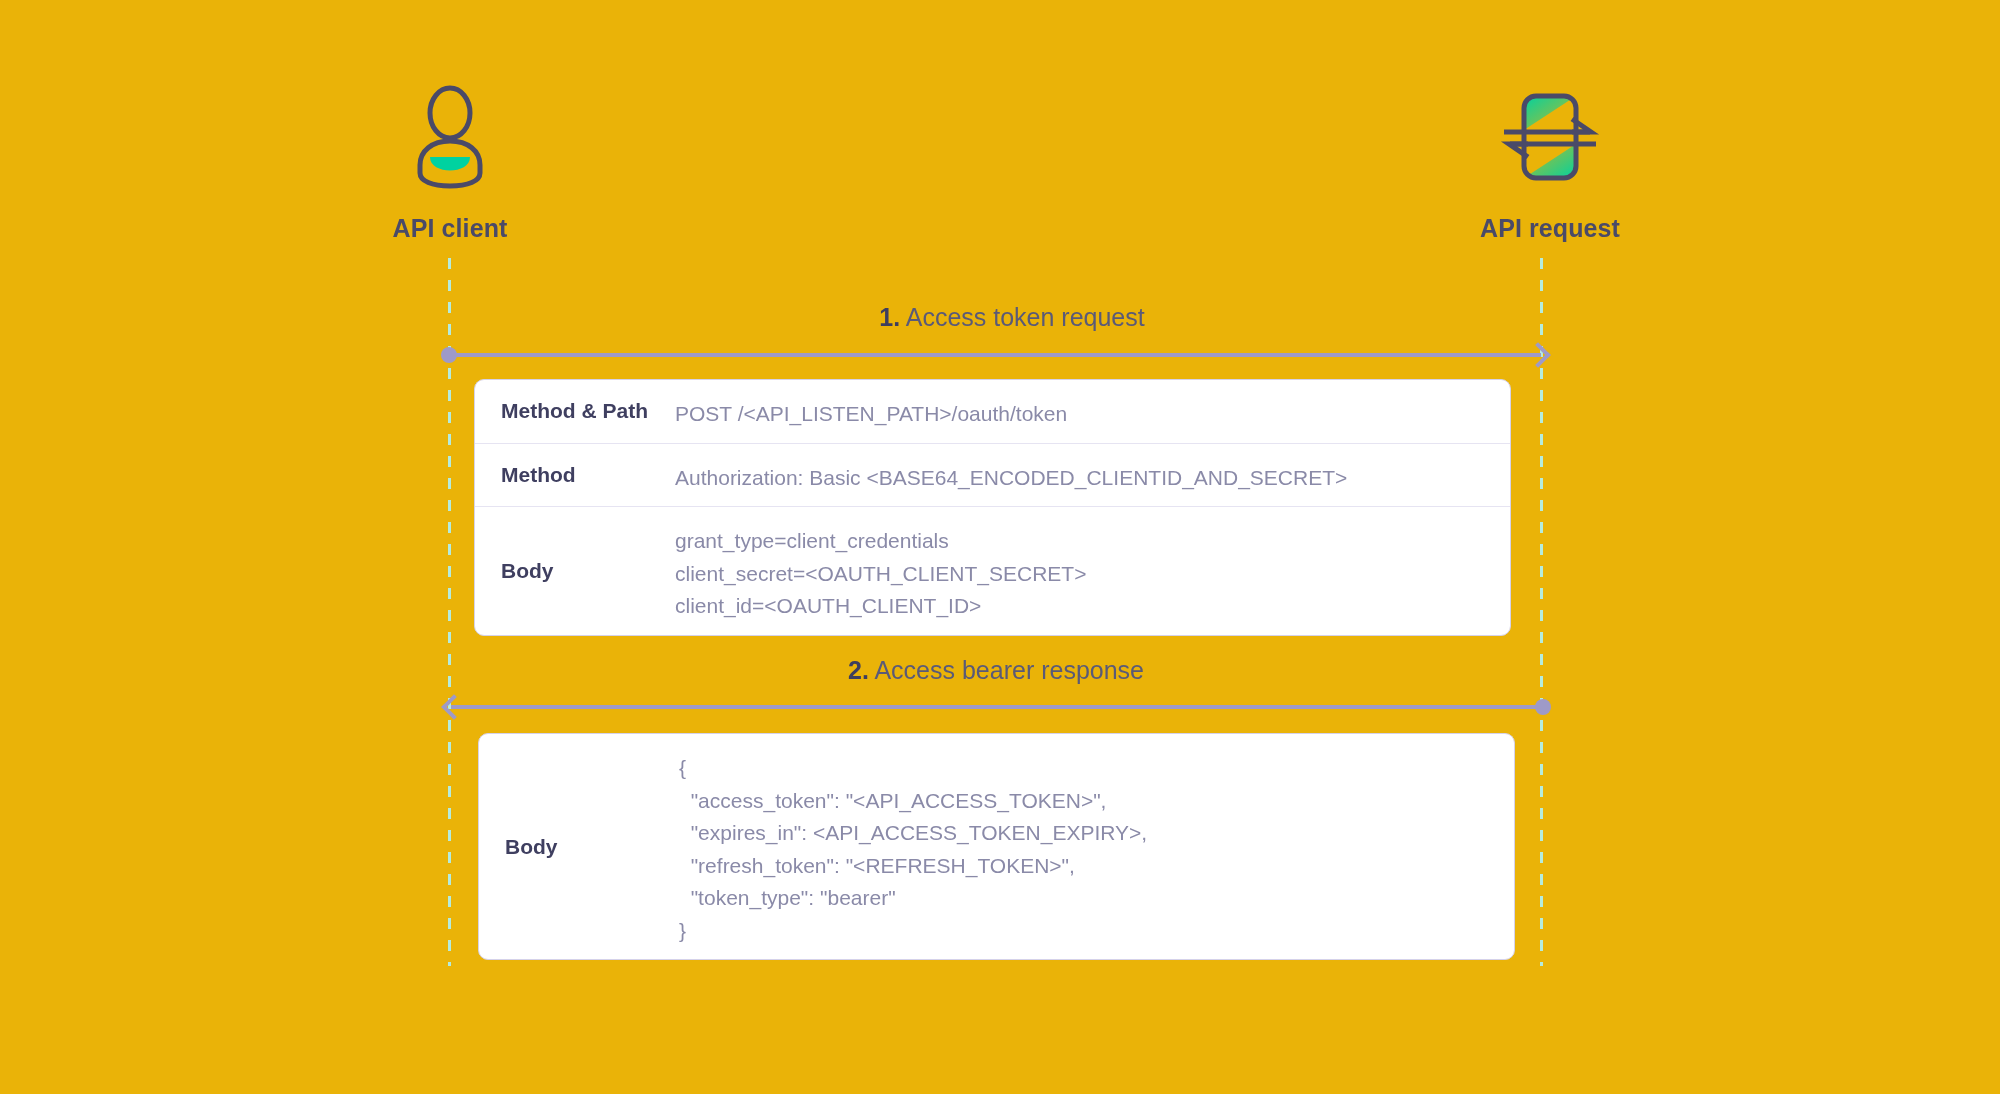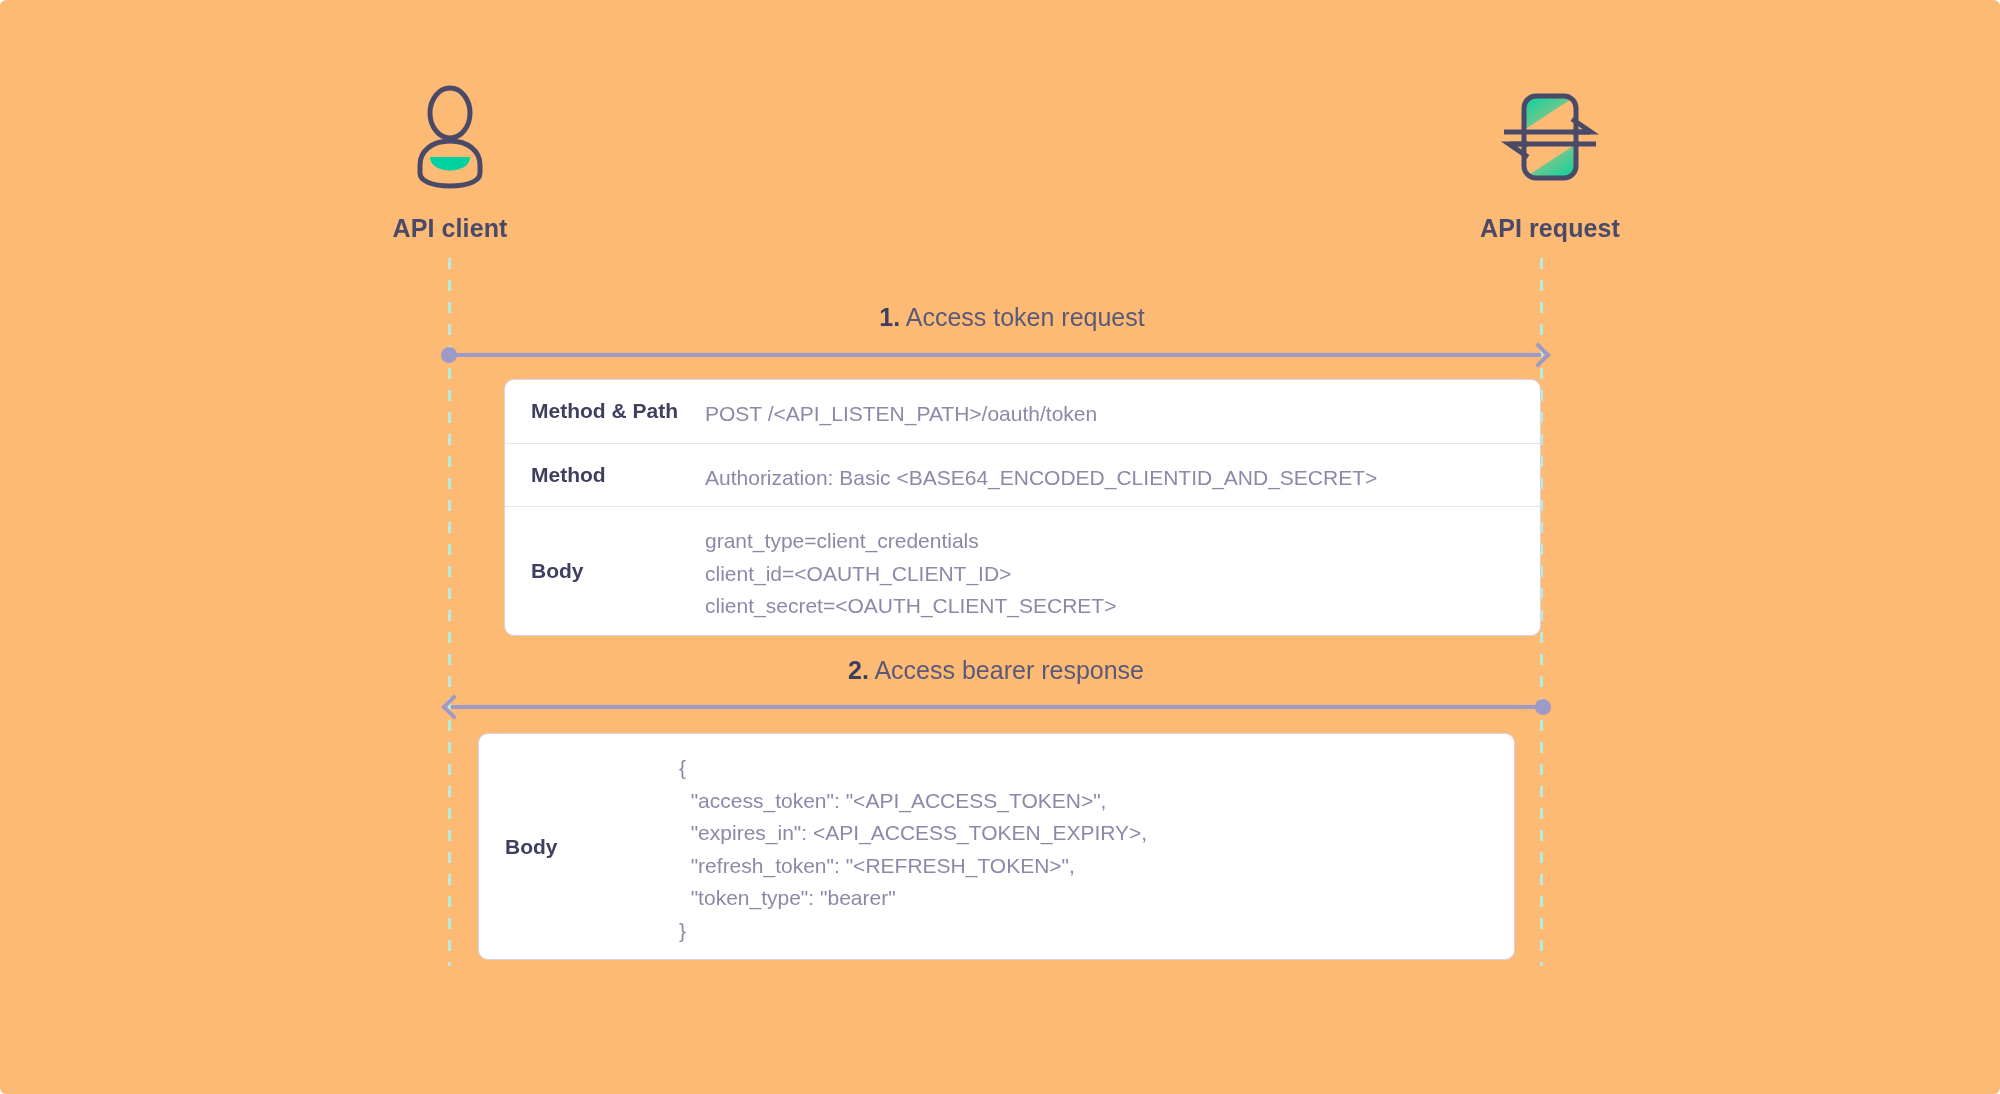--- a/index.html
+++ b/index.html
@@ -9,22 +9,21 @@
     height: 1094px;
     background: #ffffff;
     font-family: "Liberation Sans", sans-serif;
   }
 
   #canvas {
     position: relative;
     width: 2000px;
     height: 1094px;
     overflow: hidden;
-    background: #fdba74;
-    border-radius: 6px;
+    background: #eab308;
   }
 
   
   .actor {
     position: absolute;
     width: 260px;
     text-align: center;
   }
   .actor-icon {
     height: 110px;
@@ -191,42 +190,42 @@
   <div class="message-label" style="left:466px; top:303px; width:1092px;">
     <span class="step-num">1.</span><span> </span><span>Access token request</span>
   </div>
 
   <div class="arrow" style="left:441px; top:342px; width:1110px;">
     <div class="arrow-dot" style="left:0px;"></div>
     <div class="arrow-line" style="left:8px; right:10px;"></div>
     <div class="arrow-head right" style="right:4px;"></div>
   </div>
 
-  <div class="detail-table" id="request-table" style="left:504px; top:379px; width:1037px;">
+  <div class="detail-table" id="request-table" style="left:474px; top:379px; width:1037px;">
 
     <div class="detail-row">
       <div class="detail-key">Method &amp; Path</div>
       <div class="detail-val">
         <div class="code-line">POST /&lt;API_LISTEN_PATH&gt;/oauth/token</div>
       </div>
     </div>
 
     <div class="detail-row">
       <div class="detail-key">Method</div>
       <div class="detail-val">
         <div class="code-line">Authorization: Basic &lt;BASE64_ENCODED_CLIENTID_AND_SECRET&gt;</div>
       </div>
     </div>
 
     <div class="detail-row">
       <div class="detail-key">Body</div>
       <div class="detail-val">
         <div class="code-line">grant_type=client_credentials</div>
+        <div class="code-line">client_secret=&lt;OAUTH_CLIENT_SECRET&gt;</div>
         <div class="code-line">client_id=&lt;OAUTH_CLIENT_ID&gt;</div>
-        <div class="code-line">client_secret=&lt;OAUTH_CLIENT_SECRET&gt;</div>
       </div>
     </div>
   </div>
 
   <div class="message-label" style="left:450px; top:656px; width:1092px;">
     <span class="step-num">2.</span><span> </span><span>Access bearer response</span>
   </div>
 
   <div class="arrow" style="left:441px; top:694px; width:1110px;">
     <div class="arrow-head left" style="left:4px;"></div>

